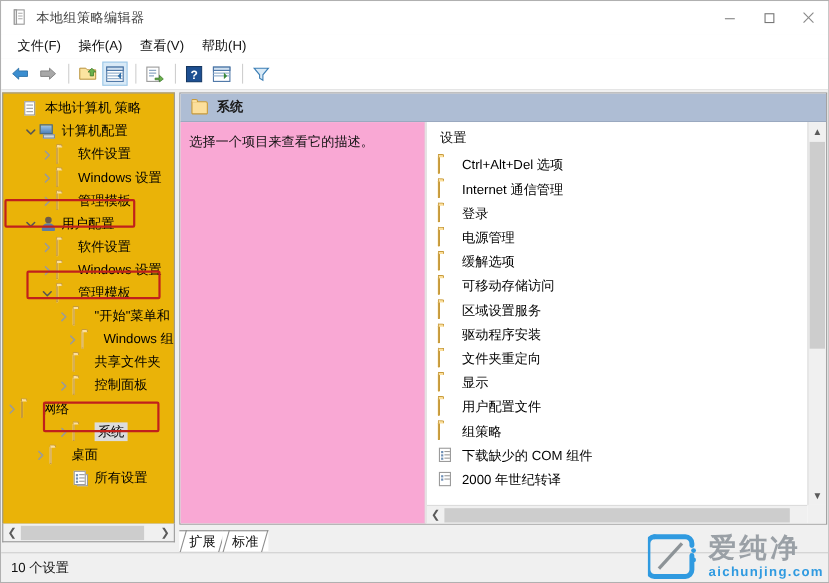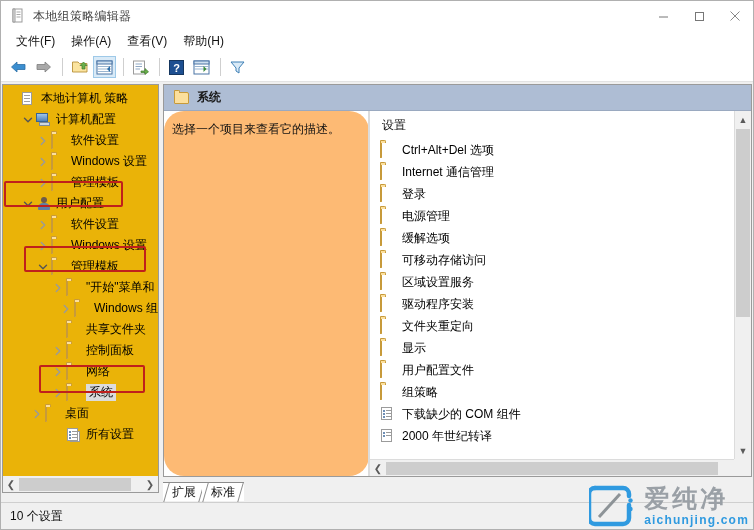--- a/index.html
+++ b/index.html
@@ -177,24 +177,23 @@
   .rhead {
     height: 25px; background: #aebdd4;
     display: flex; align-items: center; padding-left: 10px;
     border-bottom: 1px solid #9aa9c0;
   }
   .rhead .folder { margin-right: 8px; }
   .rhead-title { font-size: 12px; color: #1a1a1a; font-weight: bold; }
 
   .rbody { position: absolute; left: 0; right: 0; top: 26px; bottom: 0; display: flex; }
   .descpane {
-    width: 205px; flex: none; background: #fdba74; padding: 10px 8px 0 8px;
+    width: 223px; flex: none; background: #f9a8d4; padding: 10px 8px 0 8px;
     font-size: 12px; color: #111; box-sizing: border-box;
     position: relative;
-    border-radius: 20px;
   }
   .splitterline {
     position: absolute; right: 0; top: 0; bottom: 0; width: 1px; background: #dcdcdc;
   }
   .listpane {
     flex: 1; background: #fff; position: relative; overflow: hidden;
     border-left: 1px solid #dcdcdc;
   }
   .listcol {
     position: absolute; left: 0; top: 0; right: 17px; bottom: 17px; overflow: hidden;
@@ -489,21 +488,21 @@
           </div>
           <div class="trow" style="padding-left: 47px;">
             <span class="tw">
               <svg width="10" height="10" viewBox="0 0 10 10">
                 <path d="M3.3 1.5 L6.8 5 L3.3 8.5" fill="none" stroke="#9a9a9a" stroke-width="1.4" stroke-linecap="round" stroke-linejoin="round"></path>
               </svg>
             </span>
             <span class="ticon"><span class="folder" style="margin-top: 2px;"></span></span>
             <span class="tlabel">控制面板</span>
           </div>
-          <div class="trow" style="padding-left: 47px;">
+          <div class="trow" style="">
             <span class="tw">
               <svg width="10" height="10" viewBox="0 0 10 10">
                 <path d="M3.3 1.5 L6.8 5 L3.3 8.5" fill="none" stroke="#9a9a9a" stroke-width="1.4" stroke-linecap="round" stroke-linejoin="round"></path>
               </svg>
             </span>
             <span class="ticon"><span class="folder" style="margin-top: 2px;"></span></span>
             <span class="tlabel">网络</span>
           </div>
           <div class="trow selected" style="padding-left: 47px;">
             <span class="tw">

